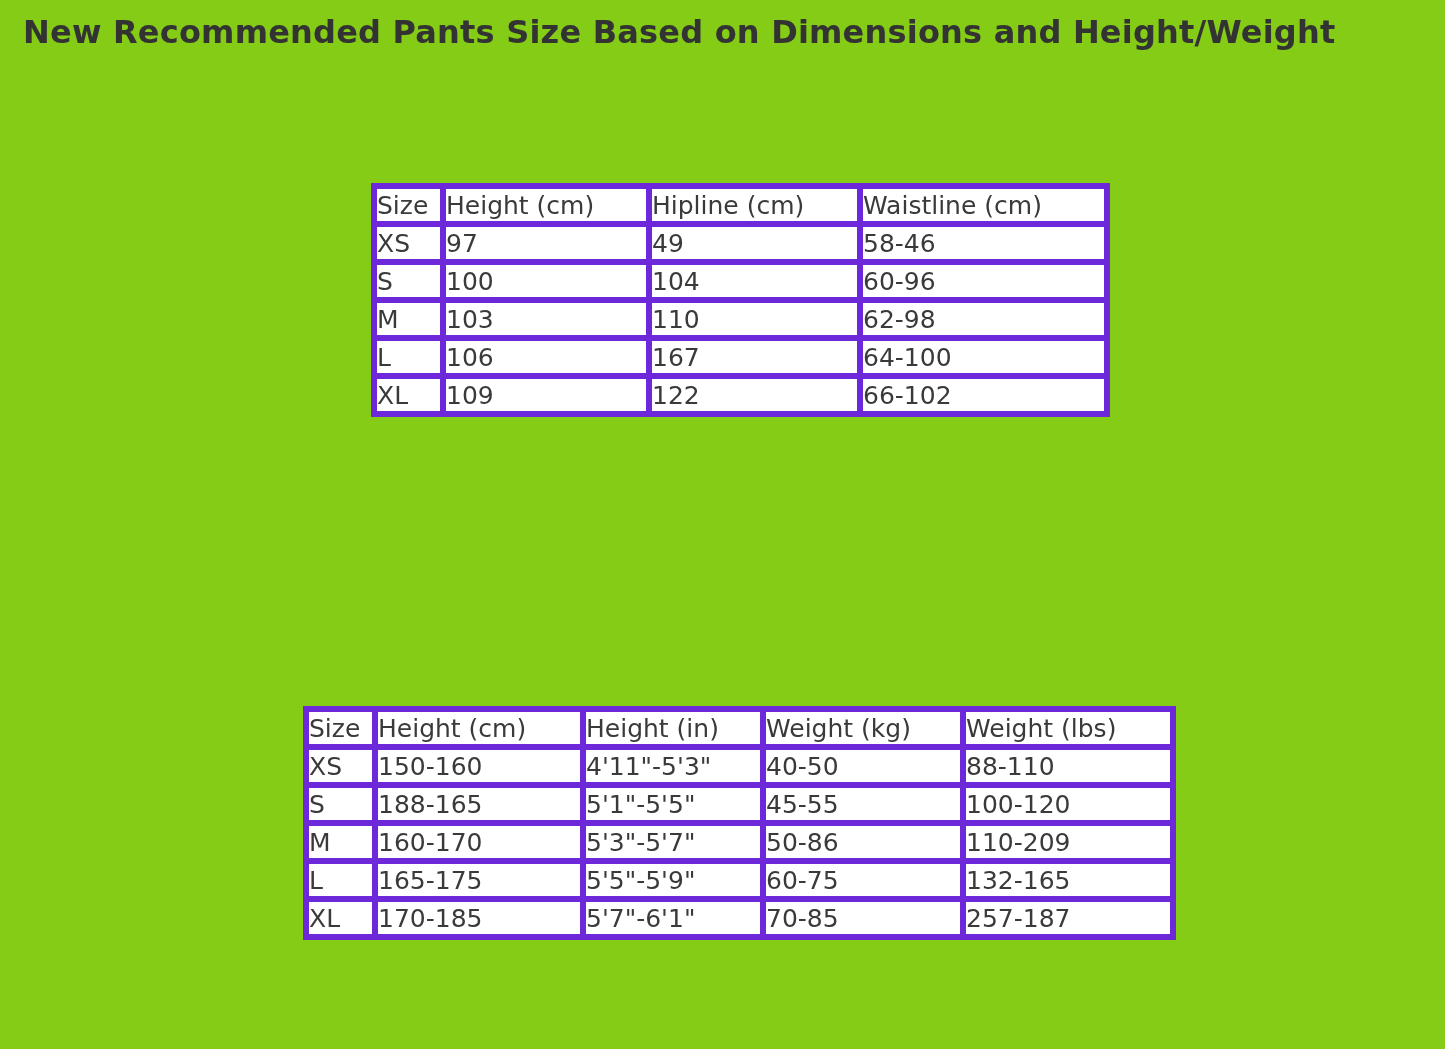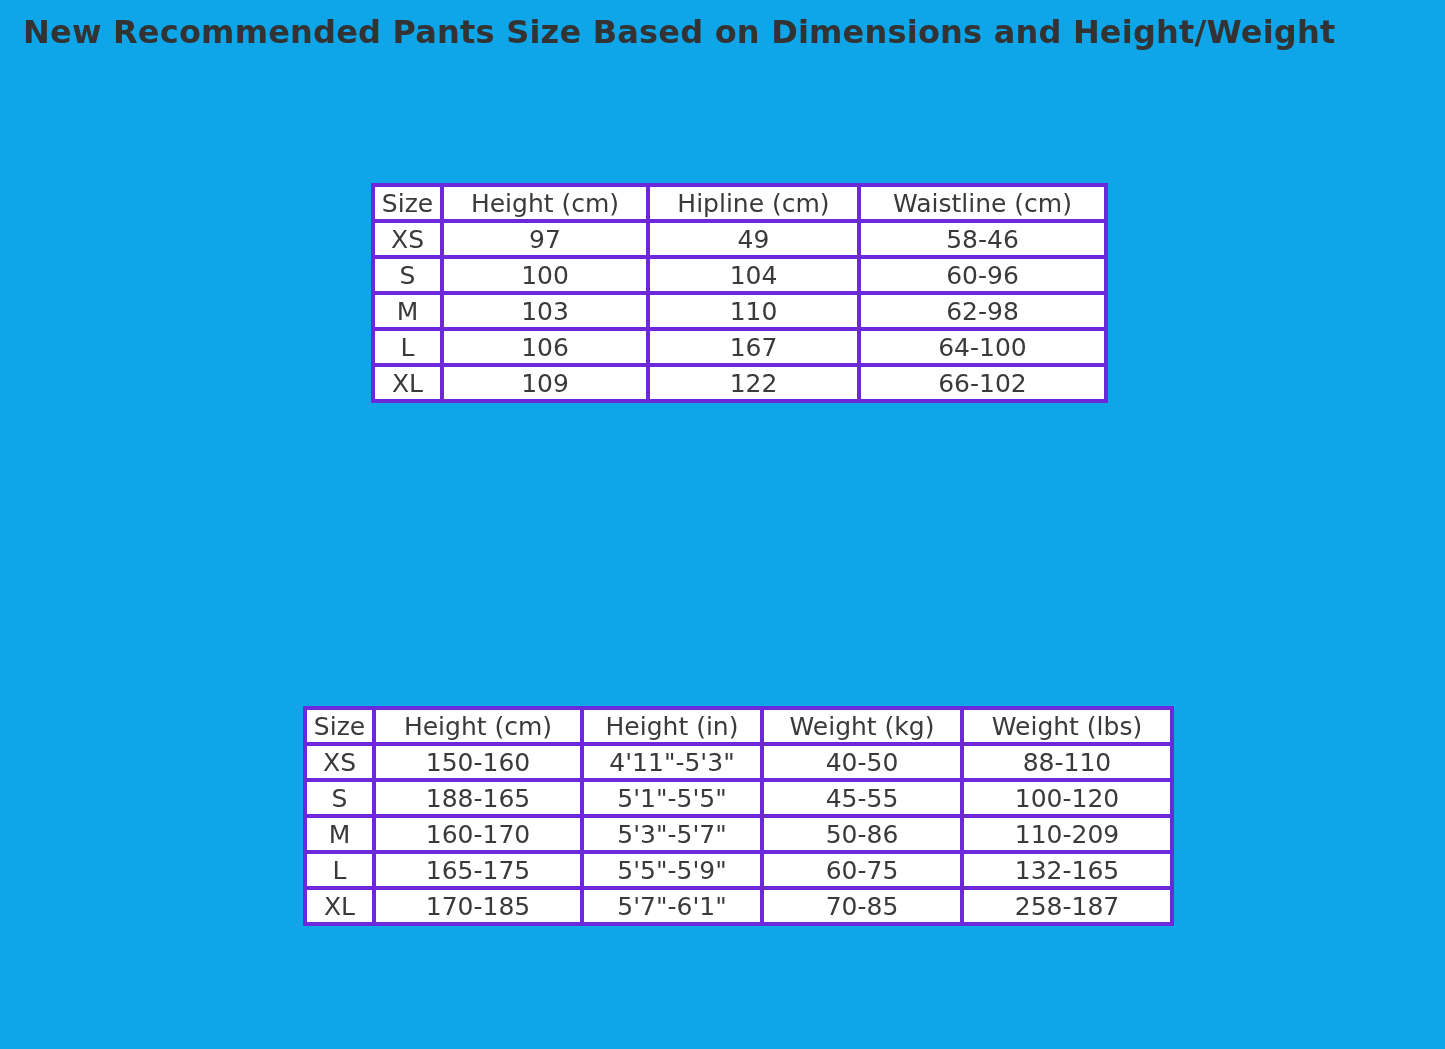--- a/index.html
+++ b/index.html
@@ -7,43 +7,43 @@
     width: 1445px;
     height: 1049px;
     background: #ffffff;
     position: relative;
     overflow: hidden;
     font-family: "DejaVu Sans", "Liberation Sans", sans-serif;
   }
   .figure {
     position: absolute;
     inset: 0;
-    background: #0ea5e9;
+    background: #84cc16;
   }
   .figure-title {
     position: absolute;
     left: 23px;
     top: 13px;
     margin: 0;
     font-size: 32px;
     font-weight: bold;
     color: #333333;
     white-space: nowrap;
     letter-spacing: 0.2px;
   }
   table.size-table {
     position: absolute;
     border-collapse: collapse;
     table-layout: fixed;
     background: #ffffff;
   }
   table.size-table th,
   table.size-table td {
-    border: 4px solid #6d28d9;
-    text-align: center;
+    border: 6px solid #6d28d9;
+    text-align: left;
     vertical-align: middle;
     font-weight: normal;
     color: #3a3a3a;
     font-size: 25px;
     height: 32px;
     padding: 0;
     white-space: nowrap;
     overflow: hidden;
   }
   .t-dimensions { left: 371px; top: 183px; width: 733px; }
@@ -149,18 +149,18 @@
           <td>165-175</td>
           <td>5'5"-5'9"</td>
           <td>60-75</td>
           <td>132-165</td>
         </tr>
         <tr>
           <td>XL</td>
           <td>170-185</td>
           <td>5'7"-6'1"</td>
           <td>70-85</td>
-          <td>258-187</td>
+          <td>257-187</td>
         </tr>
       </tbody>
     </table>
 
 </div>
 
 </body></html>

